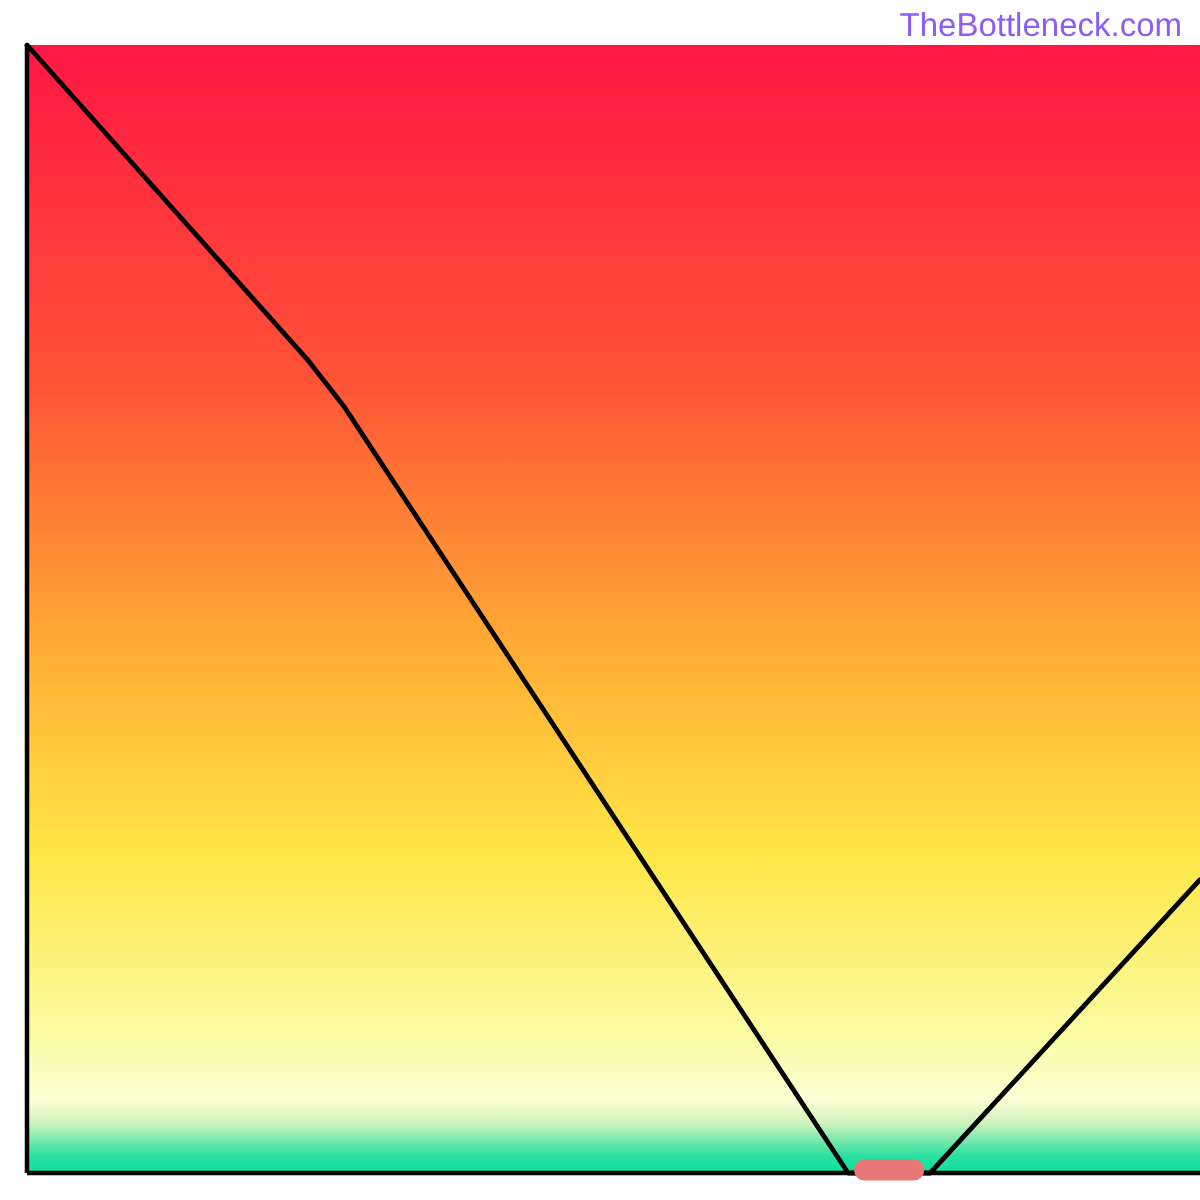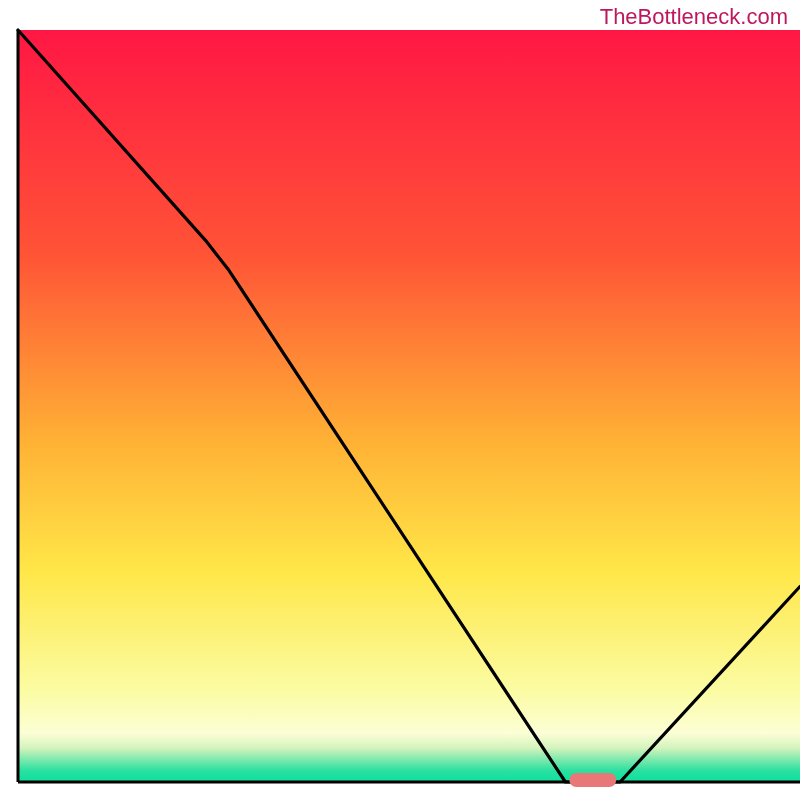--- a/index.html
+++ b/index.html
@@ -15,21 +15,21 @@
     position: relative;
     width: 800px;
     height: 800px;
   }
   .watermark {
     position: absolute;
     top: 4px;
     right: 12px;
     font-size: 22px;
     font-weight: 500;
-    color: #be185d;
+    color: #8b5cf6;
     z-index: 10;
     font-family: Arial, sans-serif;
   }
   .chart-svg {
     position: absolute;
     top: 0;
     left: 0;
   }
 </style>
 </head>

